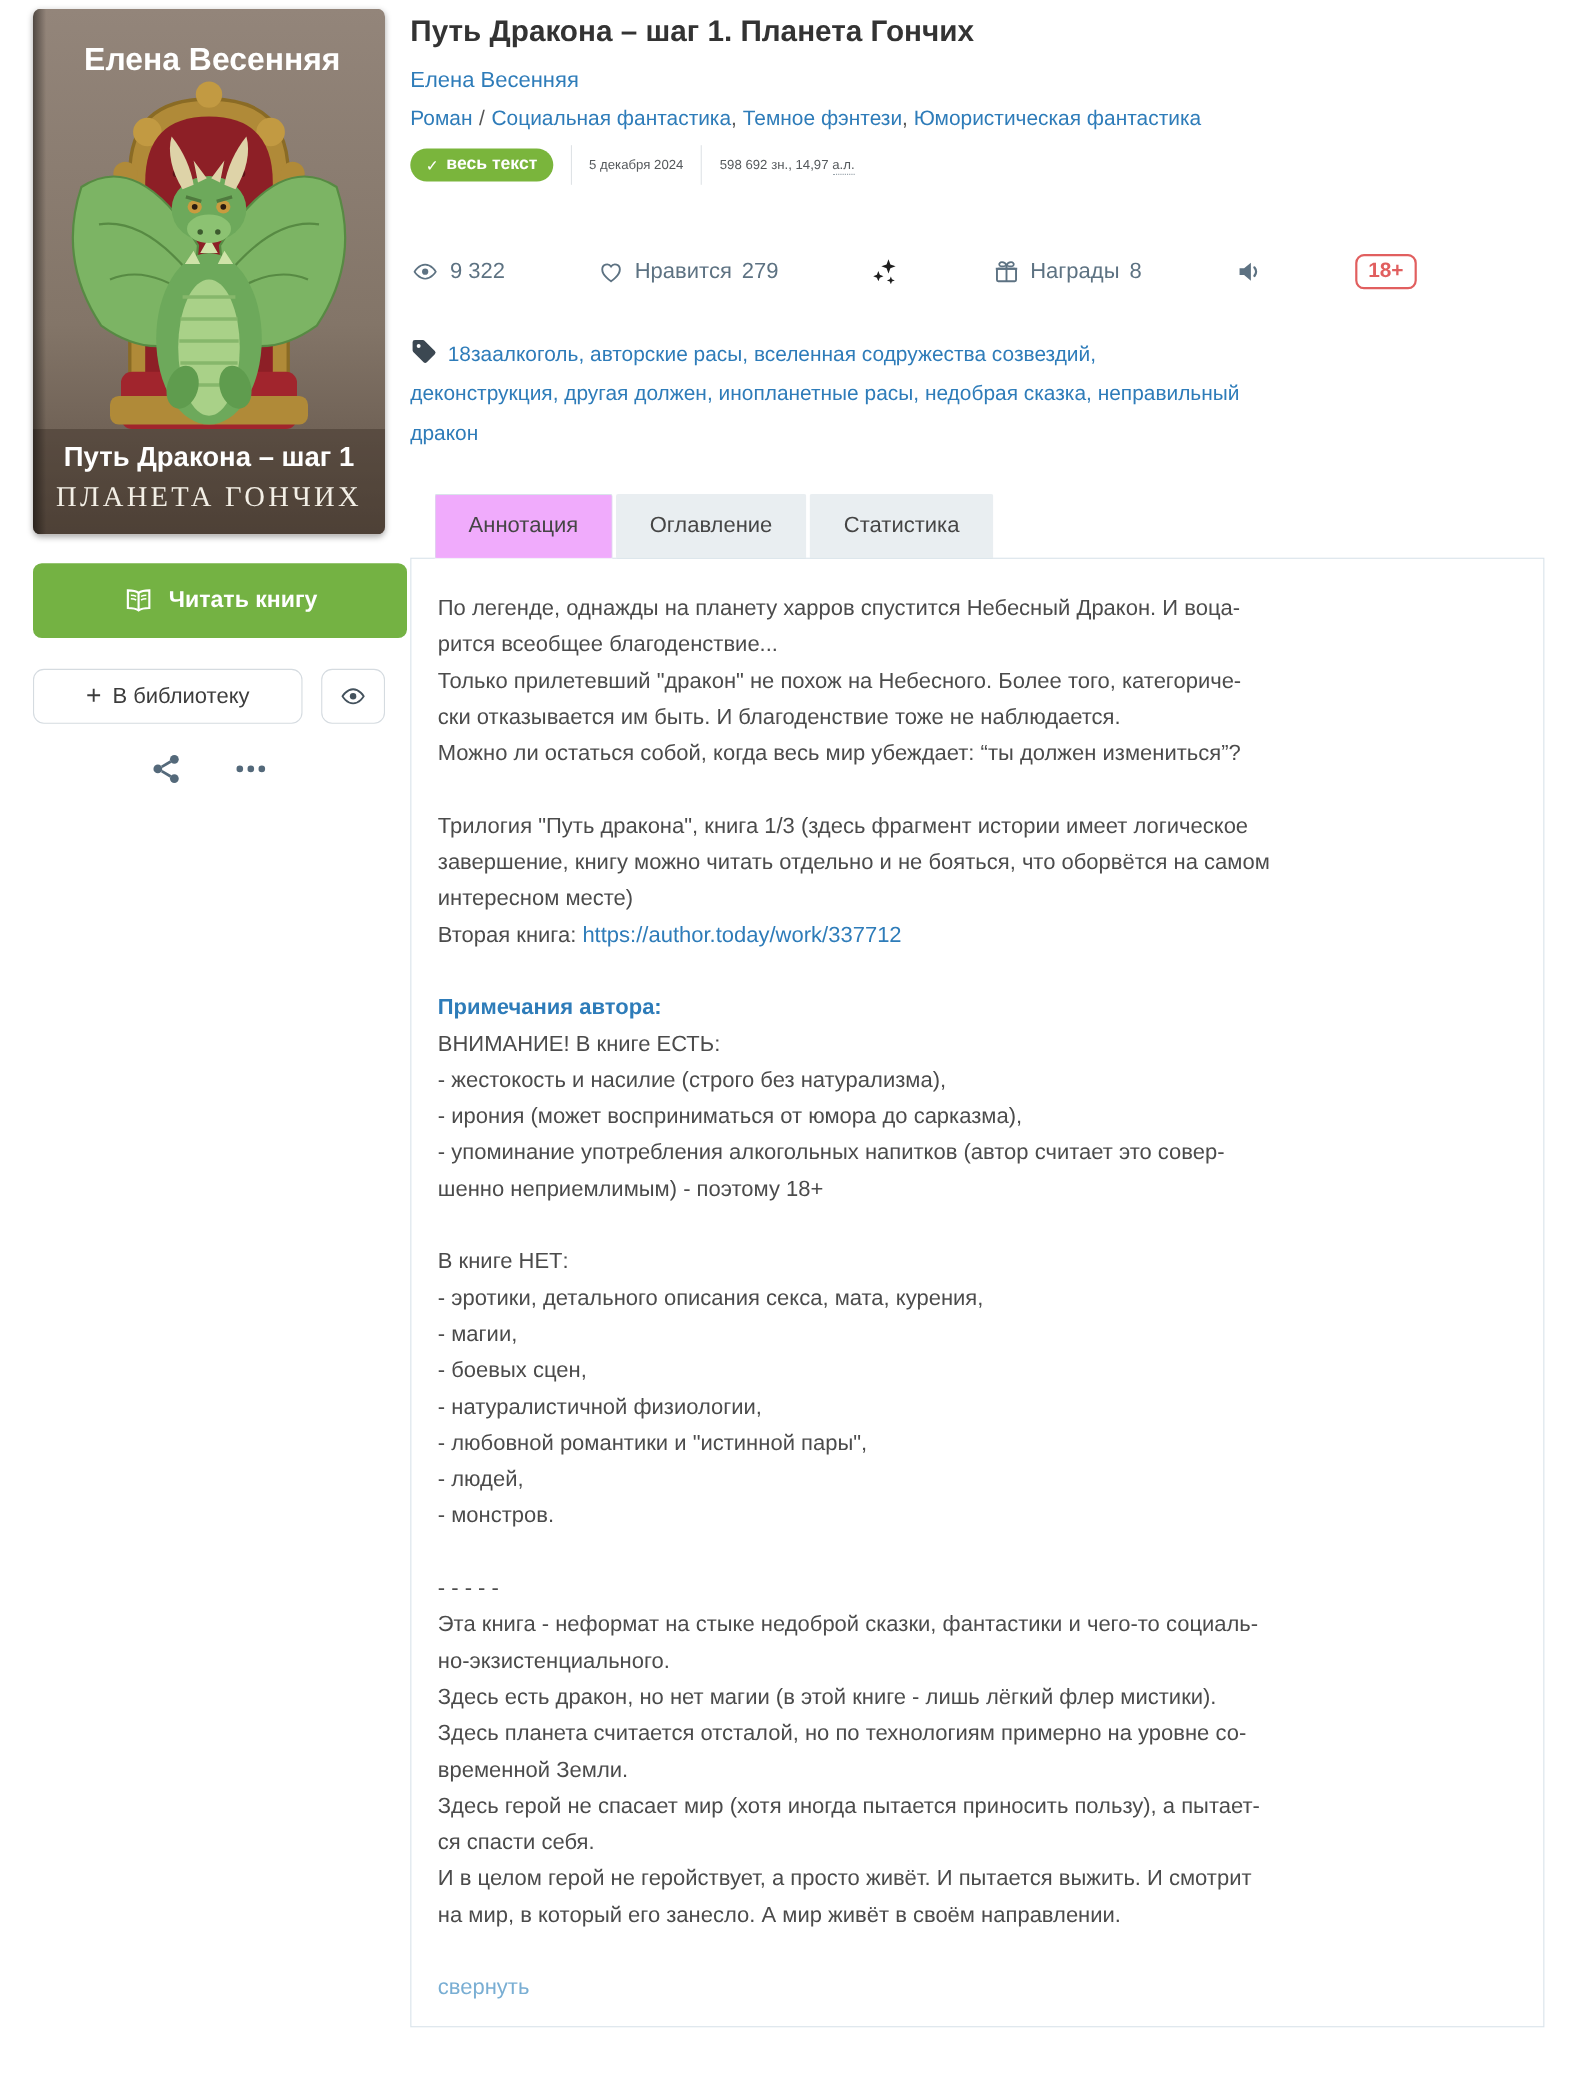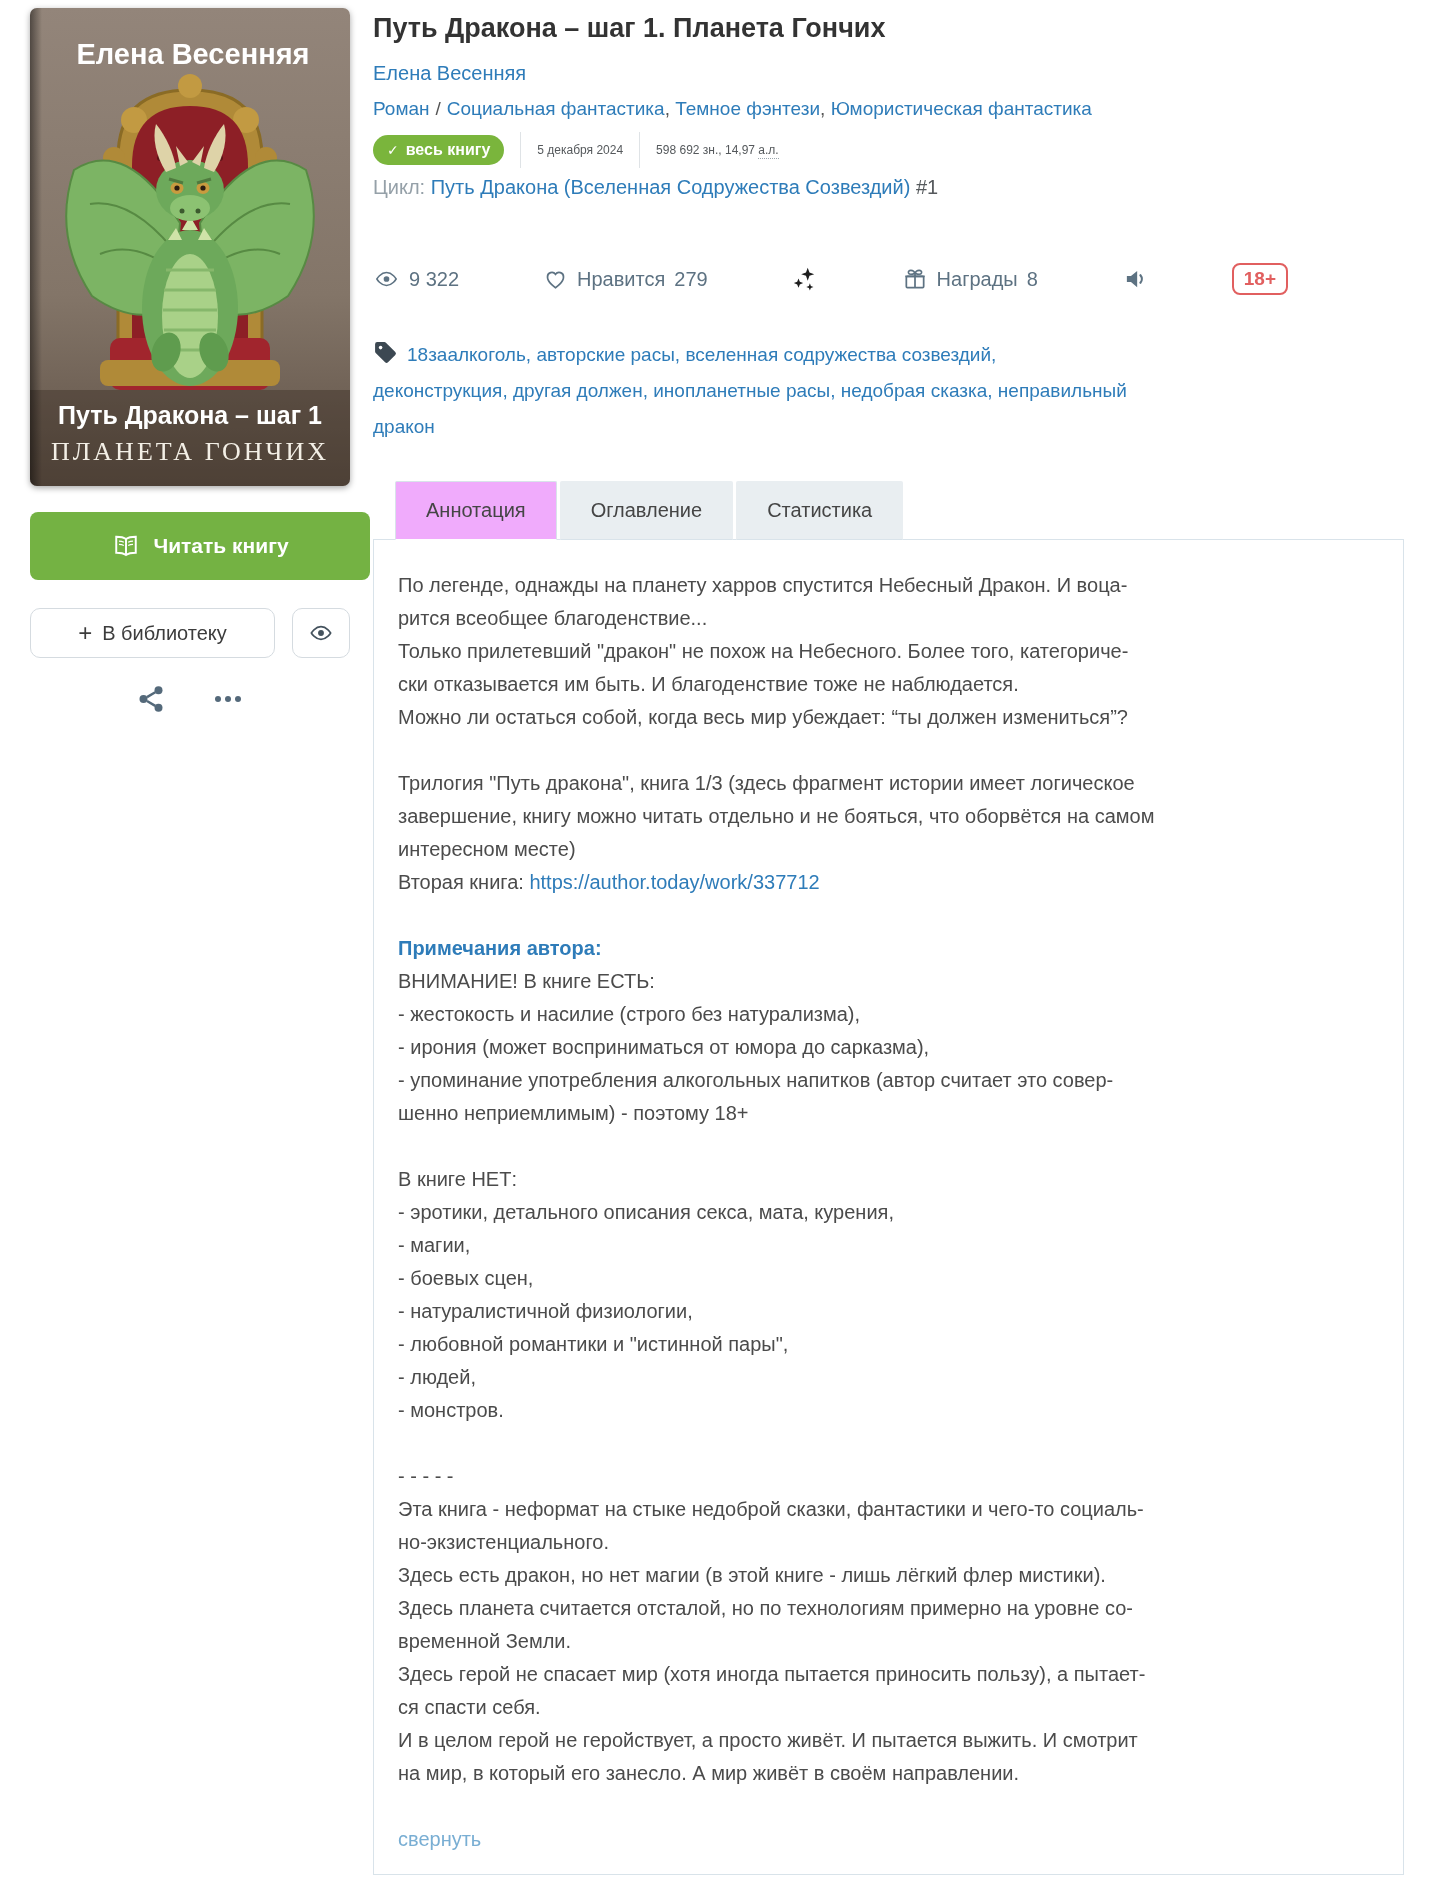--- a/index.html
+++ b/index.html
@@ -241,36 +241,31 @@
       <a>Елена Весенняя</a>
     </div>
 
     <div class="genres">
       <a>Роман</a><span class="sep">/</span><span id="genre-links"><a>Социальная фантастика</a>, <a>Темное фэнтези</a>, <a>Юмористическая фантастика</a></span>
     </div>
 
     <div class="meta-row">
       <span class="full-badge">
         <span class="chk">✓</span>
-        <span>весь книгу</span>
+        <span>весь текст</span>
       </span>
       <span class="vsep"></span>
       <span class="meta-txt">5 декабря 2024</span>
       <span class="vsep"></span>
       <span class="meta-txt">
         <span>598 692 зн., 14,97</span>
         <span class="dotted">а.л.</span>
       </span>
     </div>
 
-    <div class="cycle">
-      <span class="lbl">Цикл:</span>
-      <a>Путь Дракона (Вселенная Содружества Созвездий)</a>
-      <span class="num">#1</span>
-    </div>
 
     <div class="stats">
       <span class="stat">
         <svg class="i" width="27" height="22" viewBox="0 0 24 24">
           <path d="M1.5 12S5.5 5 12 5s10.5 7 10.5 7-4 7-10.5 7S1.5 12 1.5 12z" fill="none" stroke="currentColor" stroke-width="1.7"></path>
           <circle cx="12" cy="12" r="3.1" fill="currentColor"></circle>
         </svg>
         <span>9 322</span>
       </span>
 

